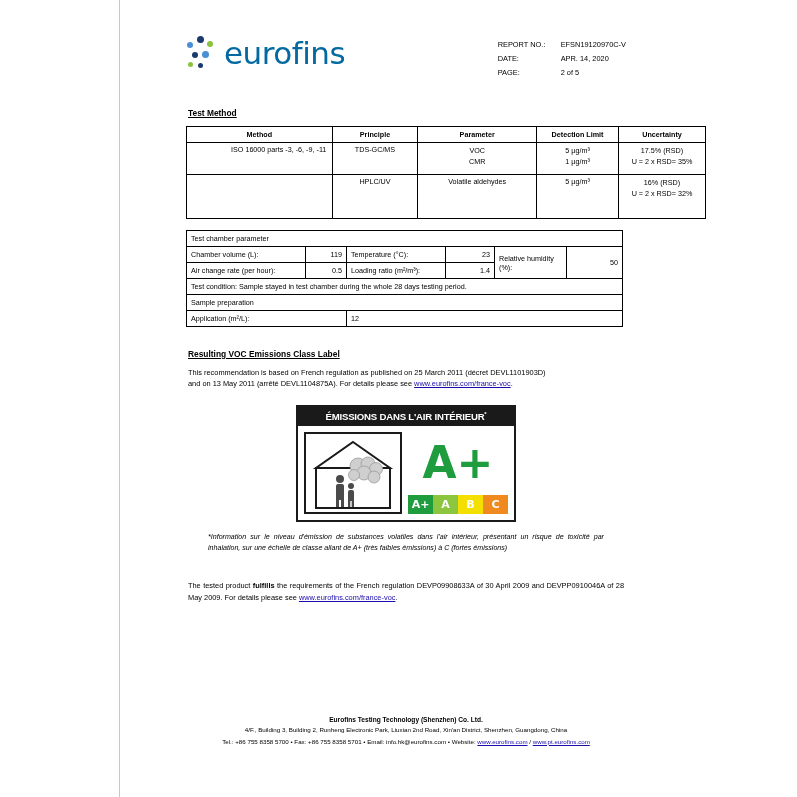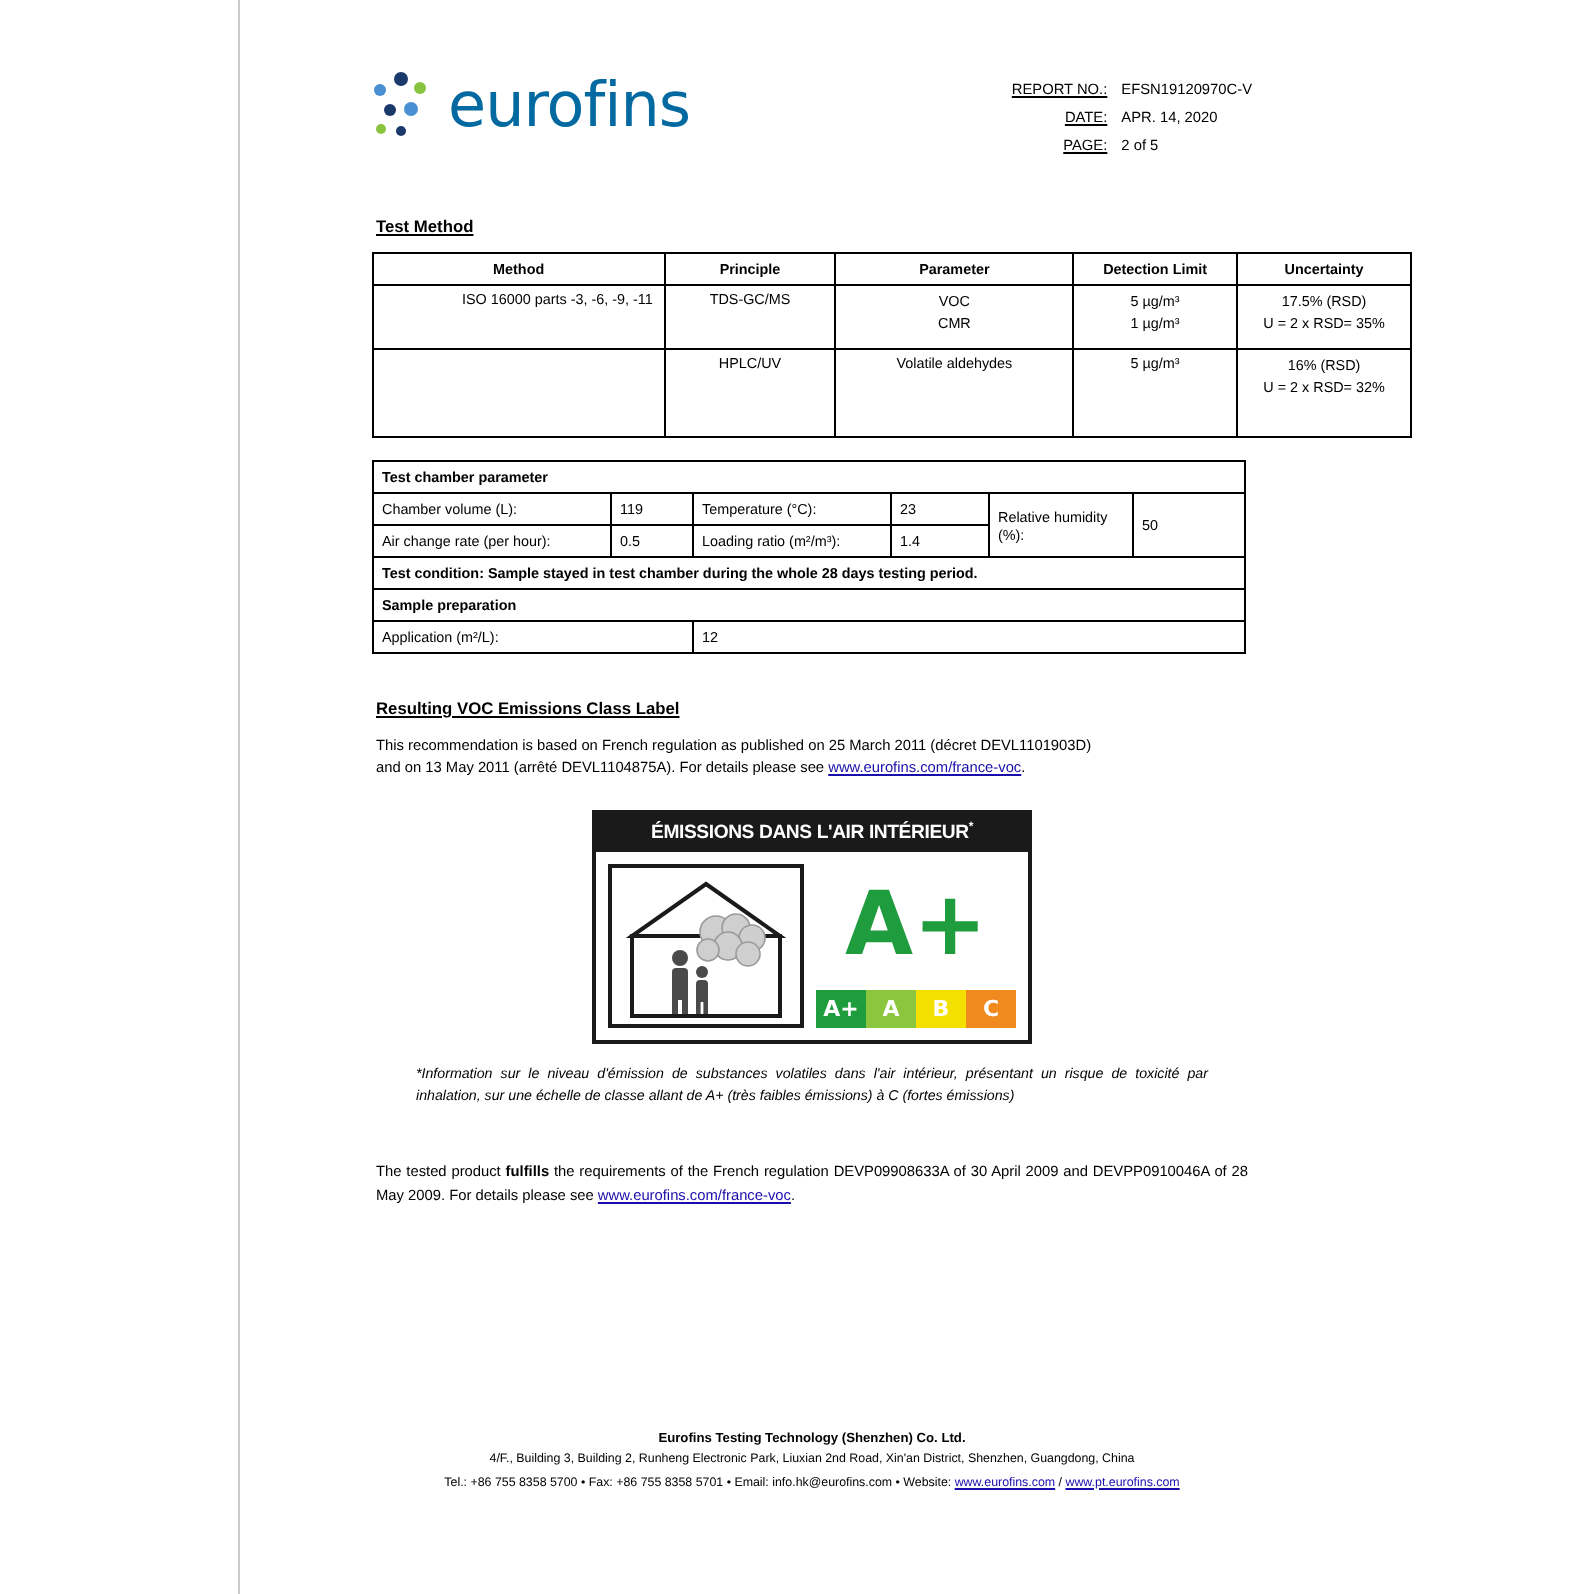--- a/index.html
+++ b/index.html
@@ -41,21 +41,21 @@
     letter-spacing:-0.5px;
     line-height:1;
   }
   .meta{
     position:absolute;right:0;top:4px;
     font-size:7.4px;
     text-align:left;
     line-height:1.9;
   }
   .meta .row{white-space:nowrap;}
-  .meta .lbl{display:inline-block;min-width:56px;text-align:right;text-decoration:underline;}
+  .meta .lbl{display:inline-block;min-width:56px;text-align:left;}
   .meta .val{display:inline-block;margin-left:7px;}
 
   
   .sec-title{
     font-size:8.4px;font-weight:bold;text-decoration:underline;
     margin:18px 0 8px 2px;
   }
   .sec-title.big{margin-top:22px;}
 
   
@@ -76,22 +76,22 @@
   .cell-lines div{line-height:1.55;}
   .tall{height:32px;}
   .taller{height:44px;}
 
   
   .tbl2{width:436px;table-layout:fixed;margin-top:11px;}
   .tbl2 td{
     border:1px solid #000;font-size:7.2px;padding:3px 4px;
     vertical-align:middle;
   }
-  .tbl2 td.c{text-align:left;}
-  .tbl2 td.b{font-weight:bold;}
+  .tbl2 td.c{text-align:right;}
+  .tbl2 td.b{font-weight:normal;}
   .rowh{height:16px;}
 
   
   p.body{
     font-size:7.4px;line-height:1.5;margin:8px 2px 0 2px;text-align:justify;
   }
   a.link{color:#1a0dab;text-decoration:underline;}
 
   
   .label-wrap{

